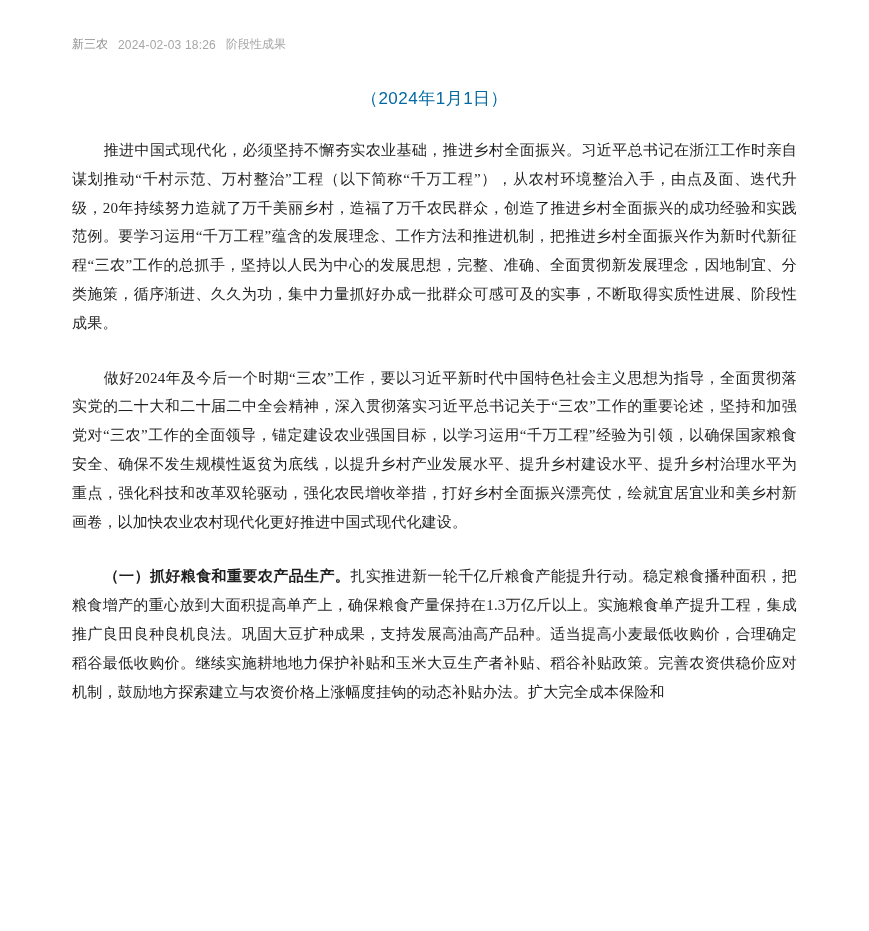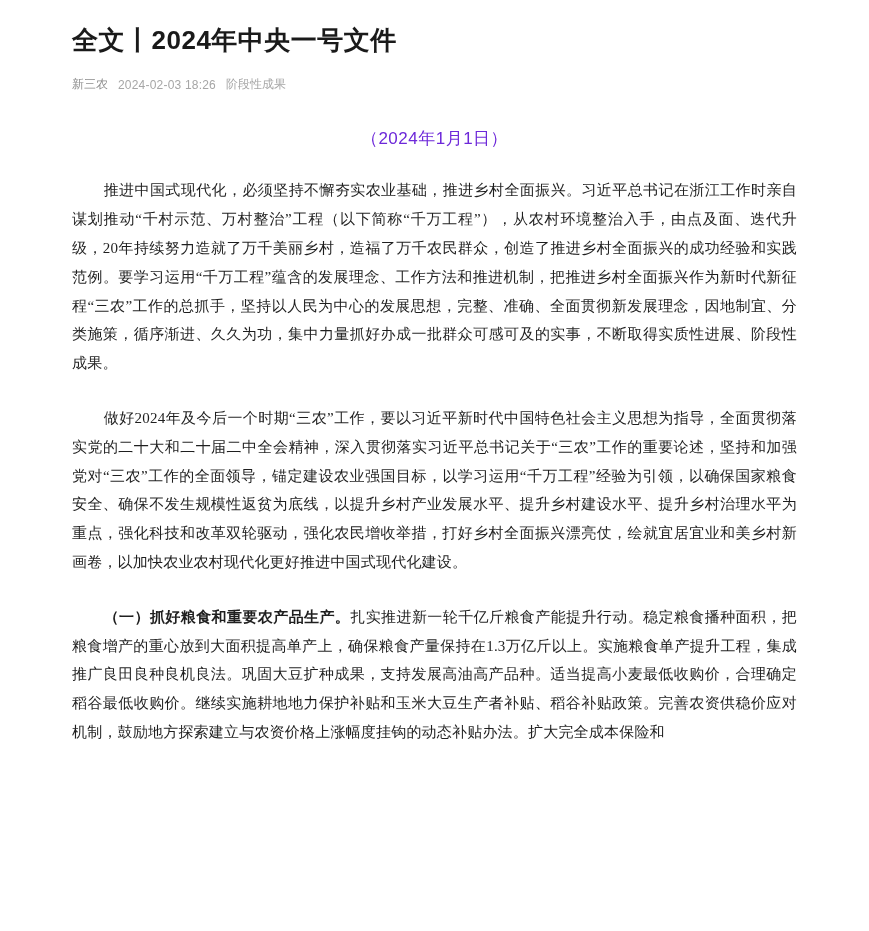--- a/index.html
+++ b/index.html
@@ -57,21 +57,21 @@
     font-family: "Liberation Sans", sans-serif;
     color: #c0233c;
     font-weight: 700;
     font-size: 19.5px;
     line-height: 1.55;
     text-align: center;
     margin: 0 14px;
     letter-spacing: 0.2px;
   }
   .doc-date {
-    color: #6d28d9;
+    color: #0369a1;
     font-family: "Liberation Sans", sans-serif;
     font-size: 17px;
     text-align: center;
     margin-top: 22px;
     letter-spacing: 0.5px;
   }
   p.para {
     font-size: 15px;
     line-height: 1.92;
     text-align: justify;
@@ -99,21 +99,20 @@
   .clip-last {
     max-height: 150px;
     overflow: hidden;
   }
 </style>
 </head>
 <body>
 
 <div class="page">
 
-  <h1 class="article-title">全文丨2024年中央一号文件</h1>
 
   <div class="meta-row">
     <span class="meta-author">新三农</span>
     <span class="meta-date">2024-02-03 18:26</span>
     <span class="meta-source">阶段性成果</span>
   </div>
 
   <div class="doc-body">
 
 

